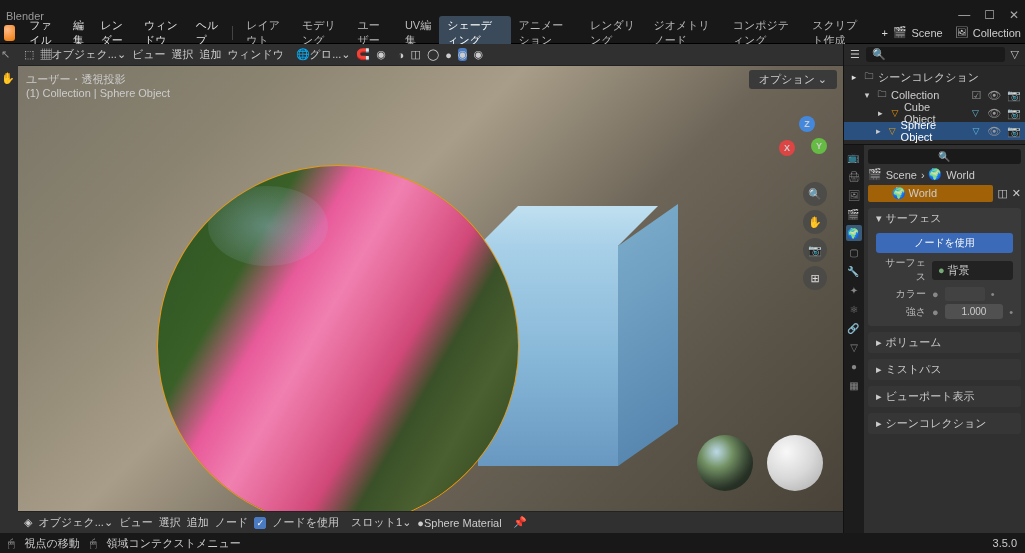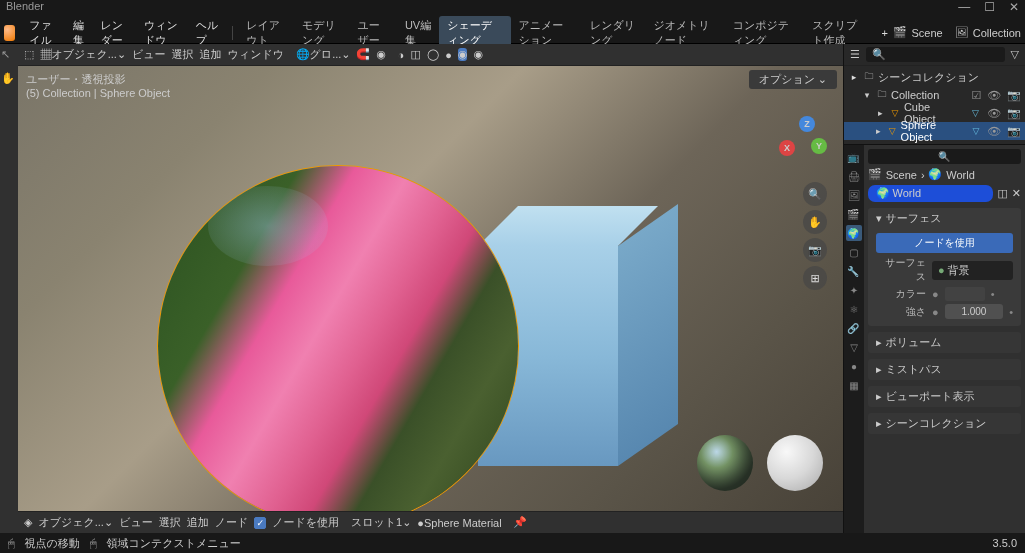--- a/index.html
+++ b/index.html
@@ -1,17 +1,17 @@
 <!DOCTYPE html>
 <html><head>
 <meta charset="utf-8">
 <style>
 *{margin:0;padding:0;box-sizing:border-box;font-family:sans-serif;font-size:11px;color:#ccc;user-select:none}
 body{background:#1a1a1a;width:1025px;height:553px;overflow:hidden;display:flex;flex-direction:column}
-.titlebar{height:22px;background:#181818;display:flex;align-items:flex-start;padding:0 6px;justify-content:space-between}
+.titlebar{height:22px;background:#181818;display:flex;align-items:flex-end;padding:0 6px;justify-content:space-between}
 .titlebar .appname{color:#999;font-size:11px}
 .titlebar .winbtns{display:flex;gap:14px}
 .titlebar .winbtns span{color:#aaa;cursor:pointer;font-size:12px}
 .topmenu{height:22px;background:#181818;display:flex;align-items:center;padding:0 4px;border-bottom:1px solid #000}
 .topmenu .logo{width:16px;height:16px;background:radial-gradient(circle at 30% 30%,#fb8,#e70);border-radius:3px;margin-right:8px}
 .topmenu .mi{padding:2px 6px;color:#ddd;cursor:pointer}
 .topmenu .divider{width:1px;height:14px;background:#444;margin:0 6px}
 .topmenu .tab{padding:2px 8px;color:#bbb;cursor:pointer;border-radius:3px}
 .topmenu .tab.active{background:#3a4a5a;color:#fff}
 .topmenu .spacer{flex:1}
@@ -58,21 +58,21 @@
 .outliner .spacer{flex:1}
 .outliner .chk{color:#999;font-size:11px;margin-left:3px;cursor:pointer}
 .props{flex:1;display:flex;border-top:1px solid #111}
 .propstabs{width:20px;background:#1c1c1c;display:flex;flex-direction:column;align-items:center;padding-top:4px;gap:3px}
 .propstabs .pt{width:16px;height:16px;display:flex;align-items:center;justify-content:center;font-size:10px;color:#888;cursor:pointer;border-radius:2px}
 .propstabs .pt.active{background:#3a5a7a;color:#fff}
 .propsbody{flex:1;display:flex;flex-direction:column;padding:4px;gap:4px;background:#303030}
 .propsbody .search{background:#1a1a1a;padding:2px 16px;border-radius:3px;color:#888;font-size:10px;text-align:center}
 .propsbody .crumb{display:flex;align-items:center;gap:4px;font-size:10px;color:#aaa}
 .propsbody .pinrow{display:flex;align-items:center;gap:4px}
-.propsbody .pinrow .pill{background:#1d4ed8;padding:2px 8px;border-radius:7px;flex:1;font-size:10px}
+.propsbody .pinrow .pill{background:#a16207;padding:2px 24px;border-radius:2px;flex:1;font-size:10px}
 .propsbody .section{background:#3a3a3a;border-radius:3px;margin-top:2px}
 .propsbody .sechdr{padding:3px 8px;font-size:10px;color:#ddd;display:flex;align-items:center;gap:4px}
 .propsbody .secbody{padding:4px 8px}
 .propsbody .bluebtn{background:#3a6ab8;color:#fff;padding:3px;text-align:center;border-radius:3px;font-size:10px;cursor:pointer}
 .propsbody .proprow{display:flex;align-items:center;gap:6px;margin:3px 0}
 .propsbody .proprow .lbl{flex:0 0 50px;text-align:right;font-size:10px;color:#bbb}
 .propsbody .proprow .val{flex:1;background:#222;padding:2px 6px;border-radius:3px;font-size:10px}
 .propsbody .proprow .colorsw{width:40px;height:14px;background:#424242;border-radius:2px}
 .propsbody .proprow .num{flex:1;background:#505050;padding:2px 6px;border-radius:3px;font-size:10px;text-align:center}
 .propsbody .collapsed{padding:3px 8px;font-size:10px;color:#aaa;background:#363636;border-radius:3px;margin-top:2px;display:flex;align-items:center;gap:4px}
@@ -144,21 +144,21 @@
       <span class="iconbtn">◫</span>
       <span class="iconbtn">◯</span>
       <span class="iconbtn">●</span>
       <span class="iconbtn" style="background:#4a7ac0;border-radius:3px">◉</span>
       <span class="iconbtn">◉</span>
     </div>
 
     <div class="vpmain">
       <div class="infotext">
         <div>ユーザー・透視投影</div>
-        <div>(5) Collection | Sphere Object</div>
+        <div>(1) Collection | Sphere Object</div>
       </div>
       <div class="optbtn"><span>オプション</span> <span>⌄</span></div>
       <div class="gizmo">
         <div class="ax x">X</div>
         <div class="ax y">Y</div>
         <div class="ax z">Z</div>
       </div>
       <div class="vtool" style="top:116px">🔍</div>
       <div class="vtool" style="top:144px">✋</div>
       <div class="vtool" style="top:172px">📷</div>

